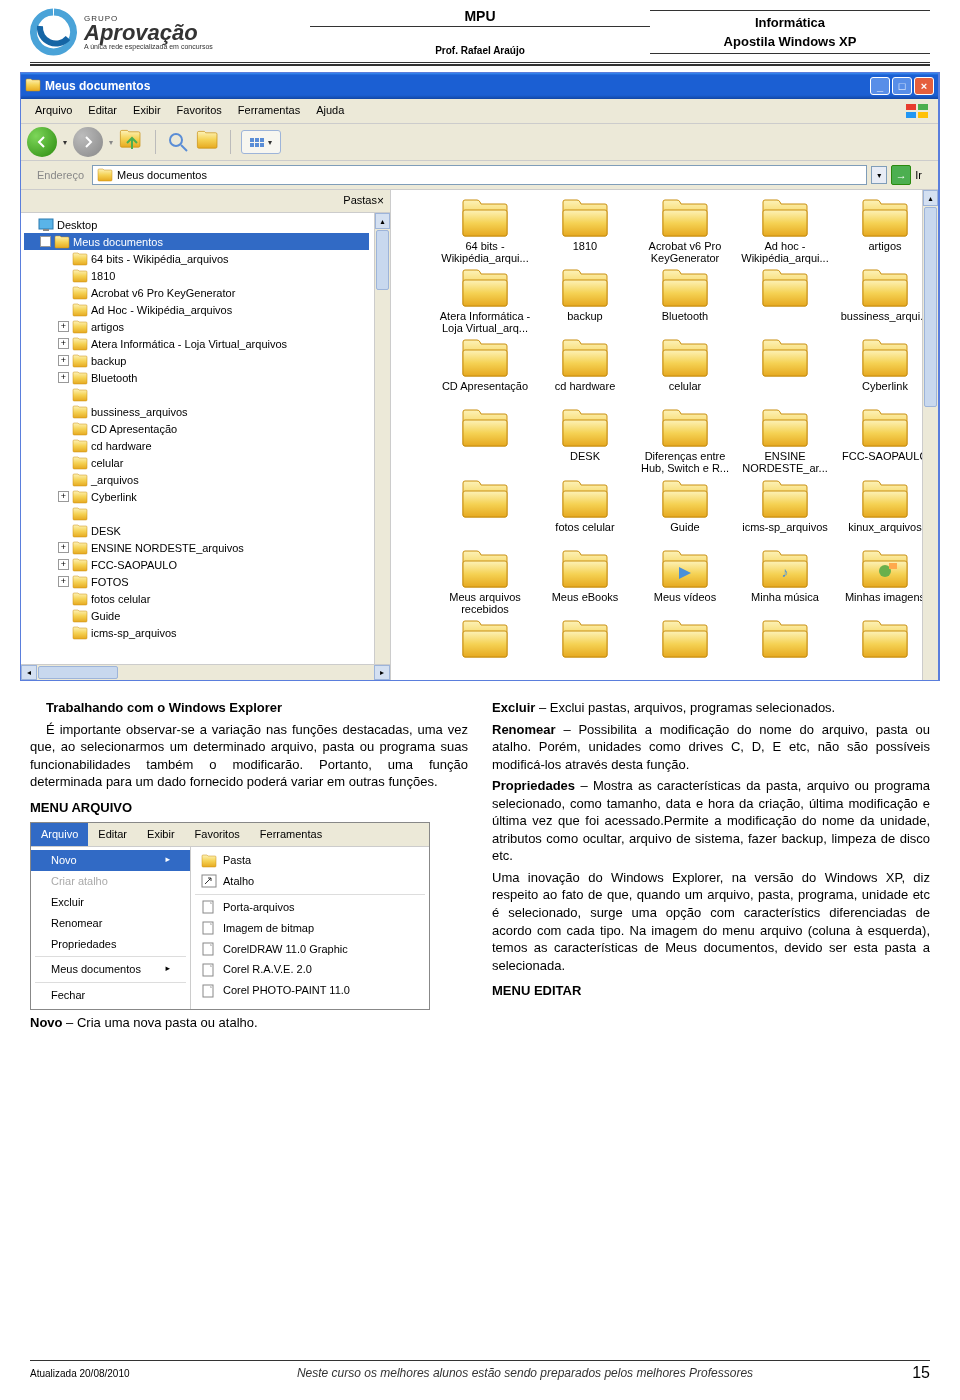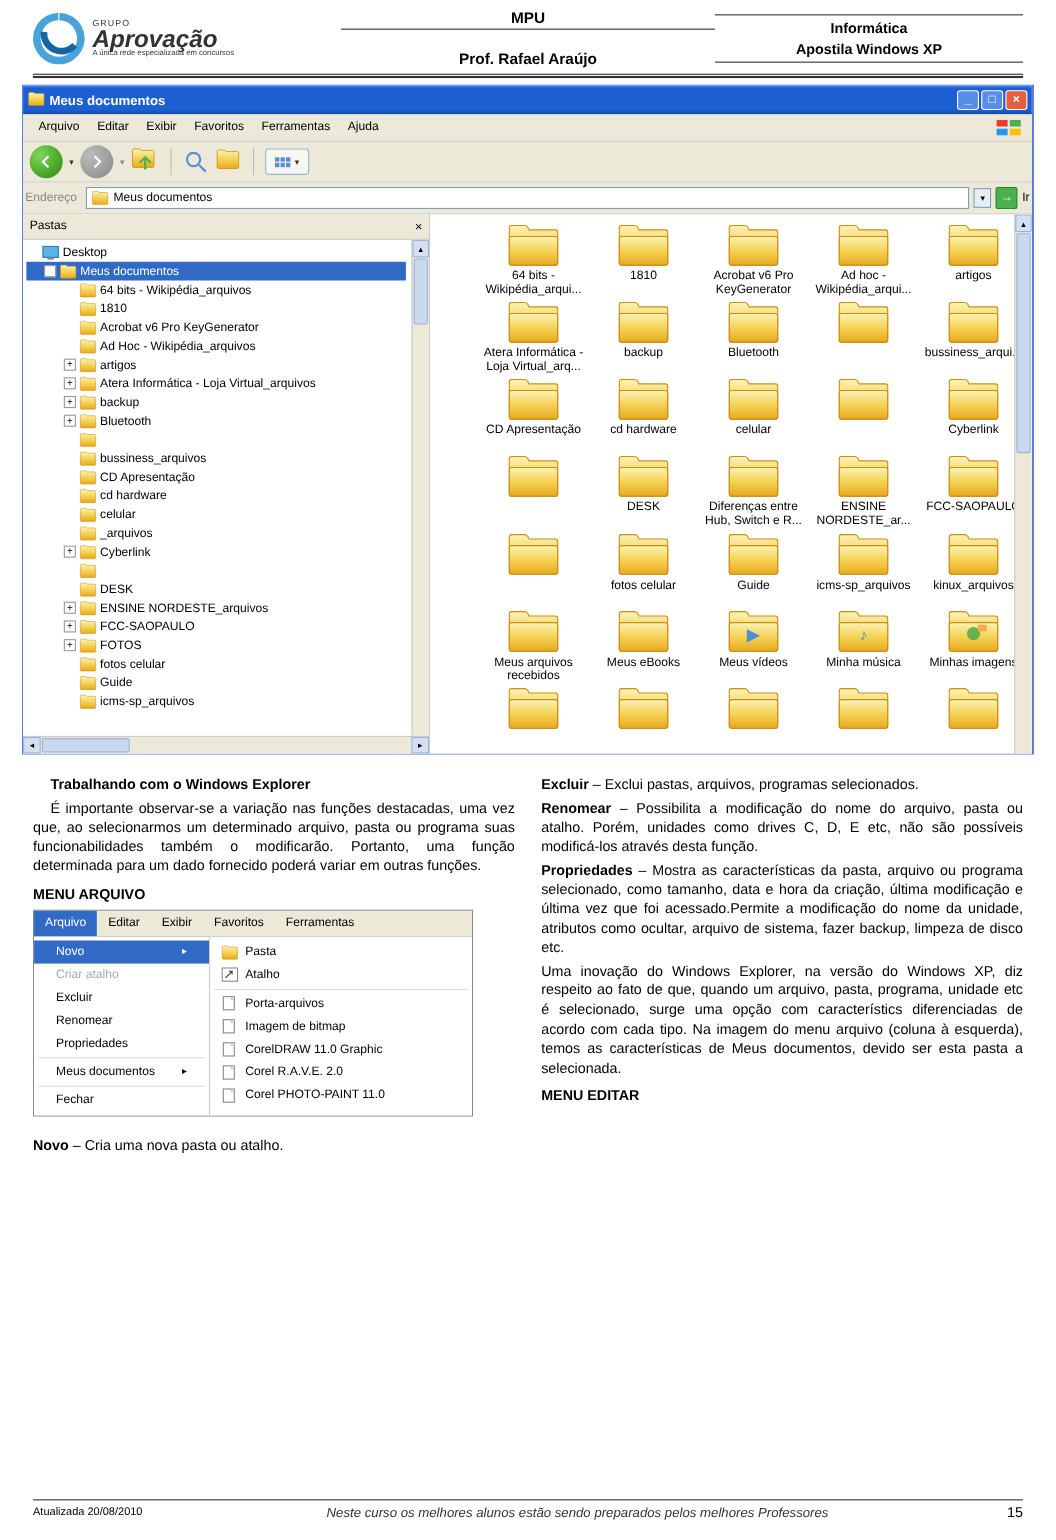--- a/index.html
+++ b/index.html
@@ -9,21 +9,21 @@
   .page-header { display: flex; align-items: center; padding: 8px 30px 4px 30px; }
   .logo-wrap { display: flex; align-items: center; width: 280px; }
   .logo-swirl { width: 48px; height: 48px; position: relative; margin-right: 6px; }
   .logo-swirl svg { width: 100%; height: 100%; }
   .logo-text { }
   .logo-grupo { font-size: 8px; font-weight: normal; color: #333; letter-spacing: 1px; }
   .logo-aprov { font-size: 22px; font-weight: bold; color: #333; font-style: italic; line-height: 0.9; }
   .logo-sub { font-size: 7px; color: #333; }
   .prof-col { flex: 1; text-align: center; }
   .mpu { font-size: 14px; font-weight: bold; text-align: center; }
-  .prof-name { font-size: 14px; font-weight: bold; margin-top: 18px; }
+  .prof-name { font-size: 10px; font-weight: bold; margin-top: 18px; }
   .info-col { width: 280px; text-align: center; }
   .info-col .line { border-top: 1px solid #333; margin: 2px 0; }
   .info-col .txt { font-size: 13px; font-weight: bold; padding: 2px 0; }
   .header-rule { border-top: 1px solid #333; margin: 2px 30px 0 30px; }
   .header-rule.thick { border-top: 2px solid #333; margin-top: 1px; }
 
   
   .explorer { margin: 6px 20px 0 20px; border: 1px solid #5a7edc; border-right: 2px solid #5a7edc; font-family: Tahoma, Arial, sans-serif; font-size: 11px; }
   .titlebar { background: linear-gradient(to bottom, #3c8ef3 0%, #1b5fd3 8%, #1b5fd3 85%, #1247a5 100%); color: #fff; display: flex; align-items: center; height: 26px; padding: 0 4px; }
   .titlebar .icn { width: 16px; height: 16px; margin-right: 4px; }
@@ -41,30 +41,30 @@
   .tbtn.back { background: radial-gradient(circle at 30% 30%, #7dd659, #2a8a0e); }
   .tbtn.fwd { background: radial-gradient(circle at 30% 30%, #bcbcbc, #888); }
   .tbtn.up { width: 26px; height: 26px; }
   .tsep { width: 1px; height: 24px; background: #bbb; margin: 0 4px; }
   .search-ico { width: 24px; height: 24px; color: #5a8dd6; font-size: 18px; }
   .folders-ico { width: 24px; height: 24px; }
   .view-btn { width: 40px; height: 24px; border: 1px solid #9db4d9; border-radius: 3px; background: #f7f6f0; display: flex; align-items: center; justify-content: center; gap: 2px; }
   .view-btn .sq { width: 4px; height: 4px; background: #5a8dd6; }
   .view-btn .tri { font-size: 8px; color: #333; margin-left: 2px; }
 
-  .addressbar { background: #ece9d8; display: flex; align-items: center; padding: 4px 2px; gap: 4px; border-bottom: 1px solid #ccc; }
+  .addressbar { background: #ece9d8; display: flex; align-items: center; padding: 4px 16px; gap: 4px; border-bottom: 1px solid #ccc; }
   .addressbar .lbl { color: #888; margin-right: 4px; }
   .addressbar .input { flex: 1; background: #fff; border: 1px solid #7f9db9; height: 20px; display: flex; align-items: center; padding: 0 4px; gap: 4px; }
   .addressbar .dd { width: 16px; height: 18px; border: 1px solid #7f9db9; background: #e8ecf5; display: flex; align-items: center; justify-content: center; font-size: 8px; }
   .go-btn { width: 20px; height: 20px; background: #4caf50; border: 1px solid #2a8a0e; border-radius: 2px; color: #fff; display: flex; align-items: center; justify-content: center; font-weight: bold; }
   .go-lbl { color: #000; }
 
   .explorer-body { display: flex; height: 490px; background: #fff; }
   .tree-panel { width: 370px; border-right: 1px solid #ccc; display: flex; flex-direction: column; }
-  .tree-header { background: #ece9d8; padding: 4px 6px; display: flex; justify-content: space-between; border-bottom: 1px solid #ccc; }
+  .tree-header { background: #ece9d8; padding: 4px 6px; display: flex; justify-content: flex-end; border-bottom: 1px solid #ccc; }
   .tree-header .x { font-size: 12px; cursor: pointer; }
   .tree-body { flex: 1; overflow: hidden; padding: 3px; position: relative; }
   .tree-scroll { position: absolute; right: 0; top: 0; bottom: 0; width: 16px; background: #ece9d8; border-left: 1px solid #ccc; }
   .tree-scroll .arr { height: 16px; background: #d4e0f1; border: 1px solid #9db4d9; display: flex; align-items: center; justify-content: center; font-size: 8px; }
   .tree-scroll .thumb { height: 60px; background: #c8d8ee; border: 1px solid #9db4d9; margin: 1px; border-radius: 2px; }
   .tree-hscroll { height: 16px; background: #ece9d8; border-top: 1px solid #ccc; display: flex; }
   .tree-hscroll .arr { width: 16px; background: #d4e0f1; border: 1px solid #9db4d9; display: flex; align-items: center; justify-content: center; font-size: 8px; }
   .tree-hscroll .thumb { flex: 0 0 80px; background: #c8d8ee; border: 1px solid #9db4d9; margin: 1px; border-radius: 2px; }
   .tree-hscroll .track { flex: 1; }
   
@@ -115,21 +115,21 @@
   .menu-screenshot .rightm .icn { width: 16px; height: 14px; display: inline-flex; }
   .menu-screenshot .rightm hr { border: none; border-top: 1px solid #ddd; margin: 2px 4px; }
   .menu-screenshot .tri { font-size: 9px; }
 
   
   .footer { position: absolute; bottom: 18px; left: 30px; right: 30px; }
   .footer-rule { border-top: 1px solid #333; }
   .footer-row { display: flex; align-items: center; font-size: 10px; padding-top: 3px; }
   .footer-row .date { width: 120px; }
   .footer-row .mid { flex: 1; text-align: center; font-style: italic; font-size: 12px; color: #333; }
-  .footer-row .pg { width: 30px; text-align: right; font-size: 13px; }
+  .footer-row .pg { width: 30px; text-align: right; font-size: 16px; }
 </style>
 </head>
 <body>
 
 <svg width="0" height="0" style="position:absolute">
   <defs>
     <linearGradient id="fgrad" x1="0" y1="0" x2="0" y2="1">
       <stop offset="0" stop-color="#fdf2b8"></stop>
         <stop offset="0.5" stop-color="#f5d254"></stop>
         <stop offset="1" stop-color="#e6a920"></stop>
@@ -776,21 +776,21 @@
                 <svg viewBox="0 0 16 14">
                   <rect x="2" y="1" width="10" height="12" fill="#fff" stroke="#888"></rect>
                   <path d="M9 1 L12 4 L9 4 Z" fill="#ccc"></path>
                 </svg>
               </span>
               <span>Corel PHOTO-PAINT 11.0</span>
             </div>
           </div>
       </div>
     </div>
-    <p style="margin-top:17px"><strong>Novo</strong><span> – Cria uma nova pasta ou atalho.</span></p>
+    <p style="margin-top:4px"><strong>Novo</strong><span> – Cria uma nova pasta ou atalho.</span></p>
   </div>
   <div class="col">
     <p><strong>Excluir</strong><span> – Exclui pastas, arquivos, programas selecionados.</span></p>
     <p><strong>Renomear</strong><span> – Possibilita a modificação do nome do arquivo, pasta ou atalho. Porém, unidades como drives C, D, E etc, não são possíveis modificá-los através desta função.</span></p>
     <p><strong>Propriedades</strong><span> – Mostra as características  da pasta, arquivo ou programa selecionado, como tamanho, data e hora da criação, última modificação e última vez que foi acessado.Permite a modificação do nome da unidade, atributos como ocultar, arquivo de sistema, fazer backup, limpeza de disco etc.</span></p>
     <p>Uma inovação do Windows Explorer, na versão do Windows XP, diz respeito ao fato de que, quando um arquivo, pasta, programa, unidade etc é selecionado, surge uma opção com característics diferenciadas de acordo com cada tipo. Na imagem do menu arquivo (coluna à esquerda), temos as características de Meus documentos, devido ser esta pasta a selecionada.</p>
     <h4>MENU EDITAR</h4>
   </div>
 </div>
 

